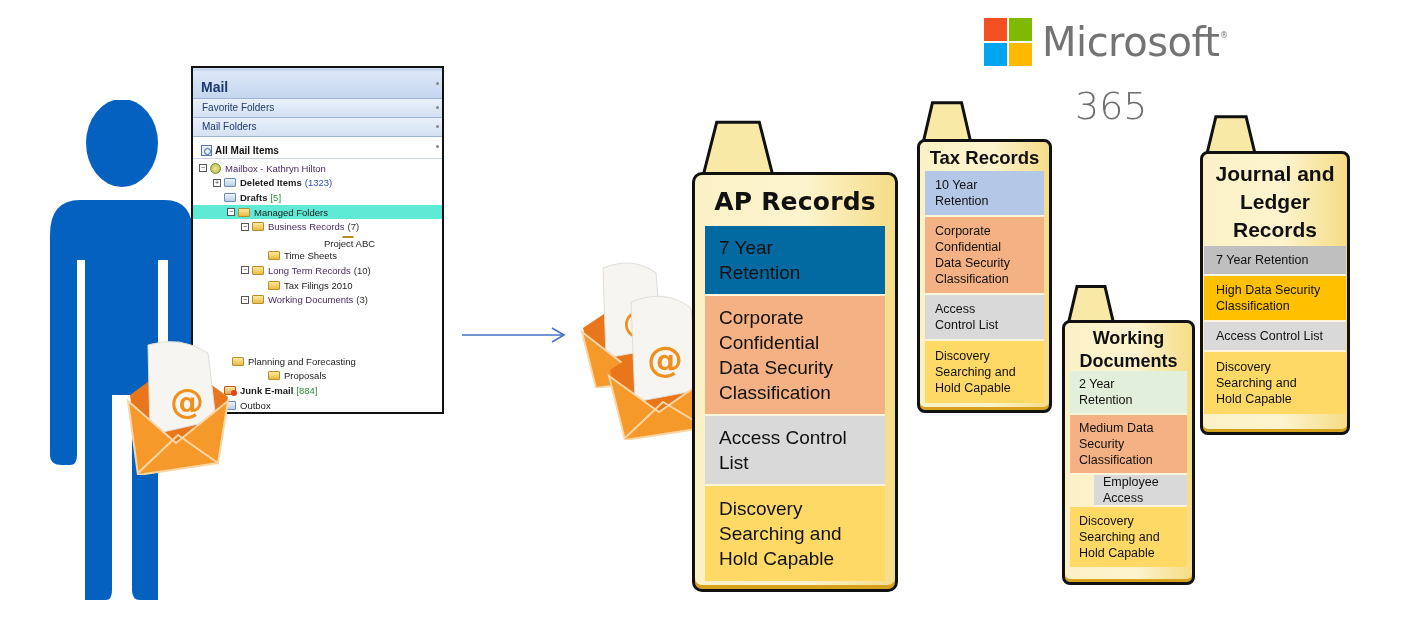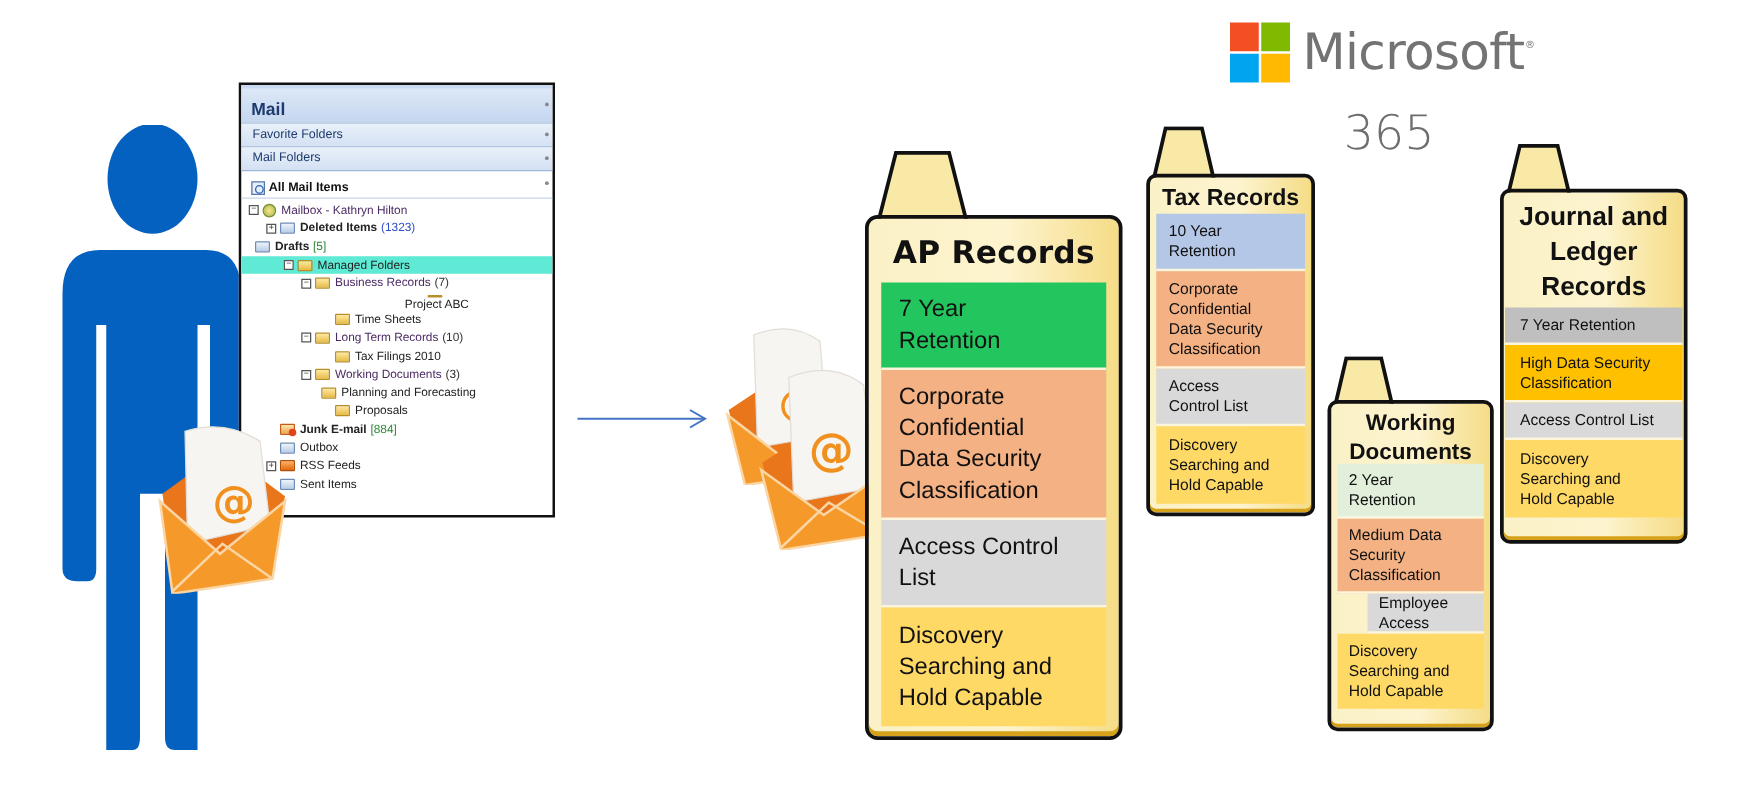--- a/index.html
+++ b/index.html
@@ -130,21 +130,21 @@
         <span class="expander">−</span>
         <span class="folder-ico mailbox"></span>
         <span class="lbl purple">Mailbox - Kathryn Hilton</span>
       </div>
       <div class="tree-row" style="padding-left: 20px;">
         <span class="expander">+</span>
         <span class="folder-ico special"></span>
         <span class="lbl bold">Deleted Items</span>
         <span class="cnt-blue">(1323)</span>
       </div>
-      <div class="tree-row" style="">
+      <div class="tree-row" style="padding-left: 20px;">
         <span class="expander hidden"></span>
         <span class="folder-ico special"></span>
         <span class="lbl bold">Drafts</span>
         <span class="cnt-green">[5]</span>
       </div>
       <div class="tree-row selected" style="padding-left: 34px;">
         <span class="expander">−</span>
         <span class="folder-ico"></span>
         <span class="lbl">Managed Folders</span>
       </div>
@@ -174,21 +174,21 @@
         <span class="expander hidden"></span>
         <span class="folder-ico"></span>
         <span class="lbl">Tax Filings 2010</span>
       </div>
       <div class="tree-row" style="padding-left: 48px;">
         <span class="expander">−</span>
         <span class="folder-ico"></span>
         <span class="lbl purple">Working Documents</span>
         <span class="cnt-plain">(3)</span>
       </div>
-      <div class="tree-row" style="padding-left: 53px;">
+      <div class="tree-row" style="padding-left: 28px; margin-top: 47px;">
         <span class="expander hidden"></span>
         <span class="folder-ico"></span>
         <span class="lbl">Planning and Forecasting</span>
       </div>
       <div class="tree-row" style="padding-left: 64px;">
         <span class="expander hidden"></span>
         <span class="folder-ico"></span>
         <span class="lbl">Proposals</span>
       </div>
       <div class="tree-row" style="padding-left: 20px;">
@@ -254,21 +254,21 @@
 <div class="ms-365">365</div>
 
 <div class="record" id="rec-ap">
     <svg class="tab-shape" viewBox="0 0 100 100" preserveAspectRatio="none">
       <path d="M4 100 L22 4 L78 4 L96 100" fill="#f8eaa6" stroke="#111" stroke-width="7" vector-effect="non-scaling-stroke" style="stroke-width: 3px;"></path>
     </svg>
     <div class="body">
       <div class="rtitle" style="white-space: pre-line;">AP Records</div>
     </div>
     <div class="cells">
-      <div class="cell" style="background: #22c55e; height: 70px;">
+      <div class="cell" style="background: #0369a1; height: 70px;">
         <span style="white-space: pre-line;">7 Year
 Retention</span>
       </div>
       <div class="cell" style="background: rgb(244, 177, 131); height: 120px;">
         <span style="white-space: pre-line;">Corporate
 Confidential
 Data Security
 Classification</span>
       </div>
       <div class="cell" style="background: rgb(217, 217, 217); height: 70px;">

